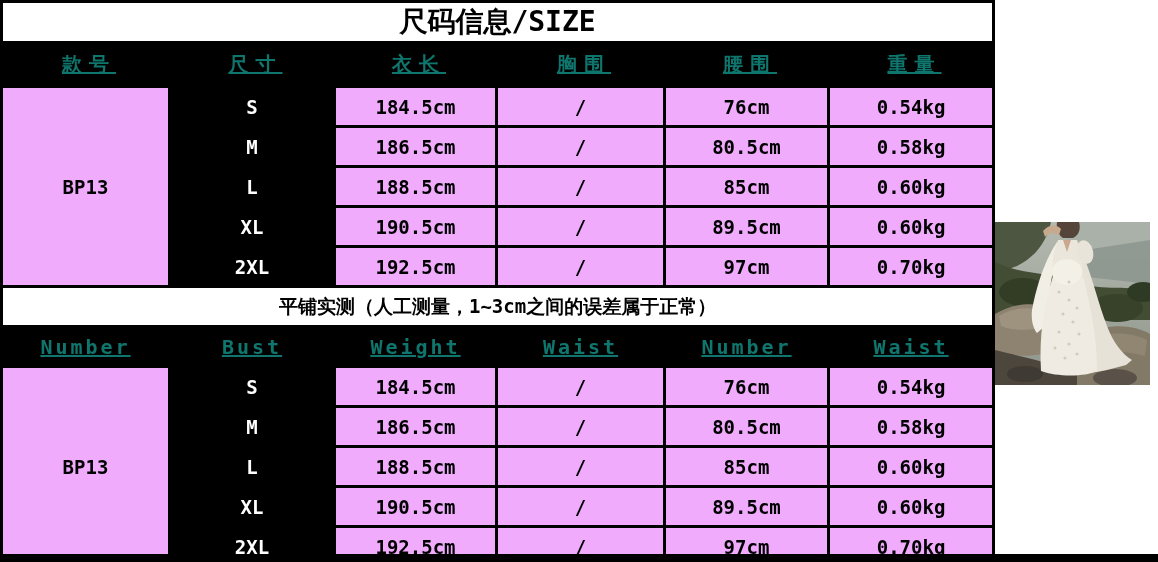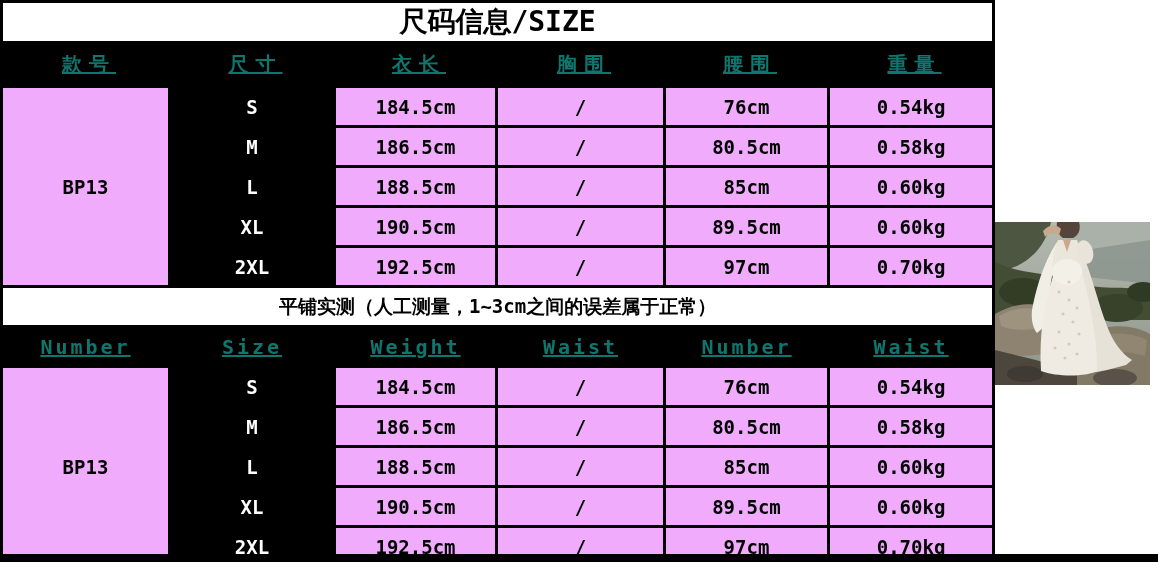--- a/index.html
+++ b/index.html
@@ -117,21 +117,21 @@
       <td>97cm</td>
       <td>0.70kg</td>
     </tr>
 
     <tr class="sep-row">
       <td colspan="6">平铺实测（人工测量，1~3cm之间的误差属于正常）</td>
     </tr>
 
     <tr class="head-row en en2">
       <td>Number</td>
-      <td>Size</td>
+      <td>Bust</td>
       <td>Weight</td>
       <td>Waist</td>
       <td>Number</td>
       <td>Waist</td>
     </tr>
 
     <tr class="data-row t2r">
       <td class="number-cell" rowspan="5">BP13</td>
       <td class="size-cell">S</td>
       <td>184.5cm</td>

